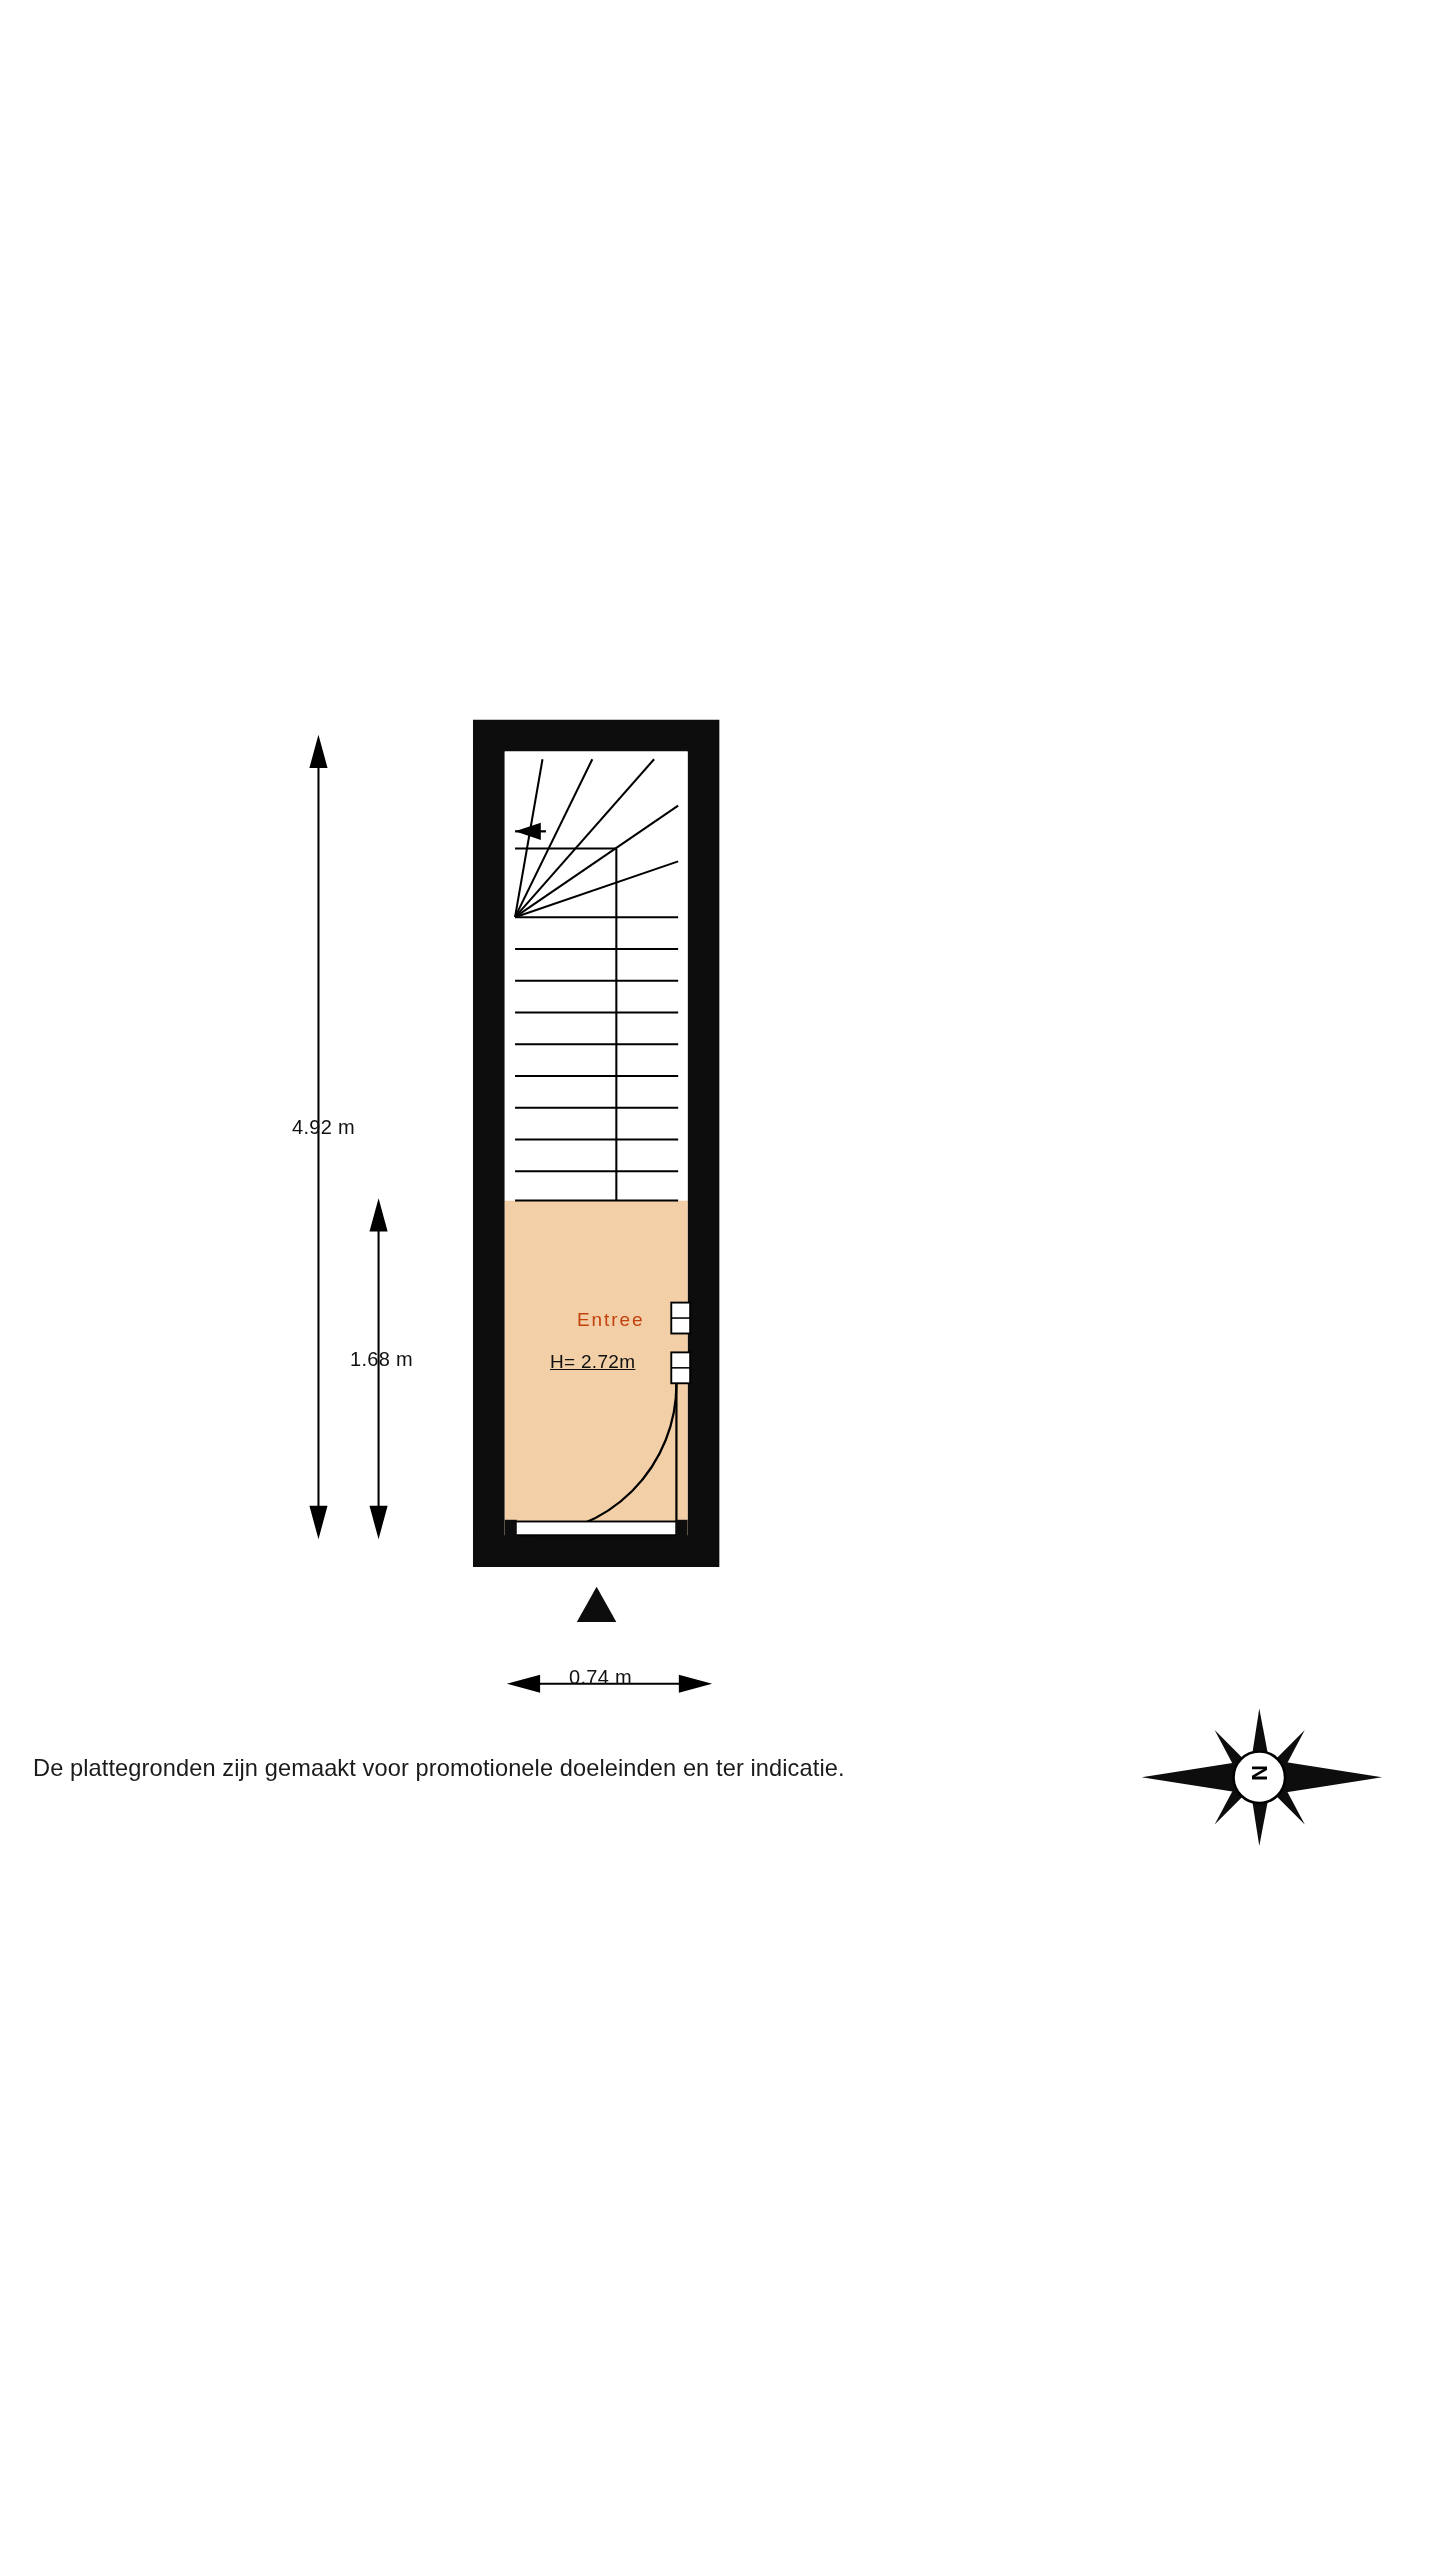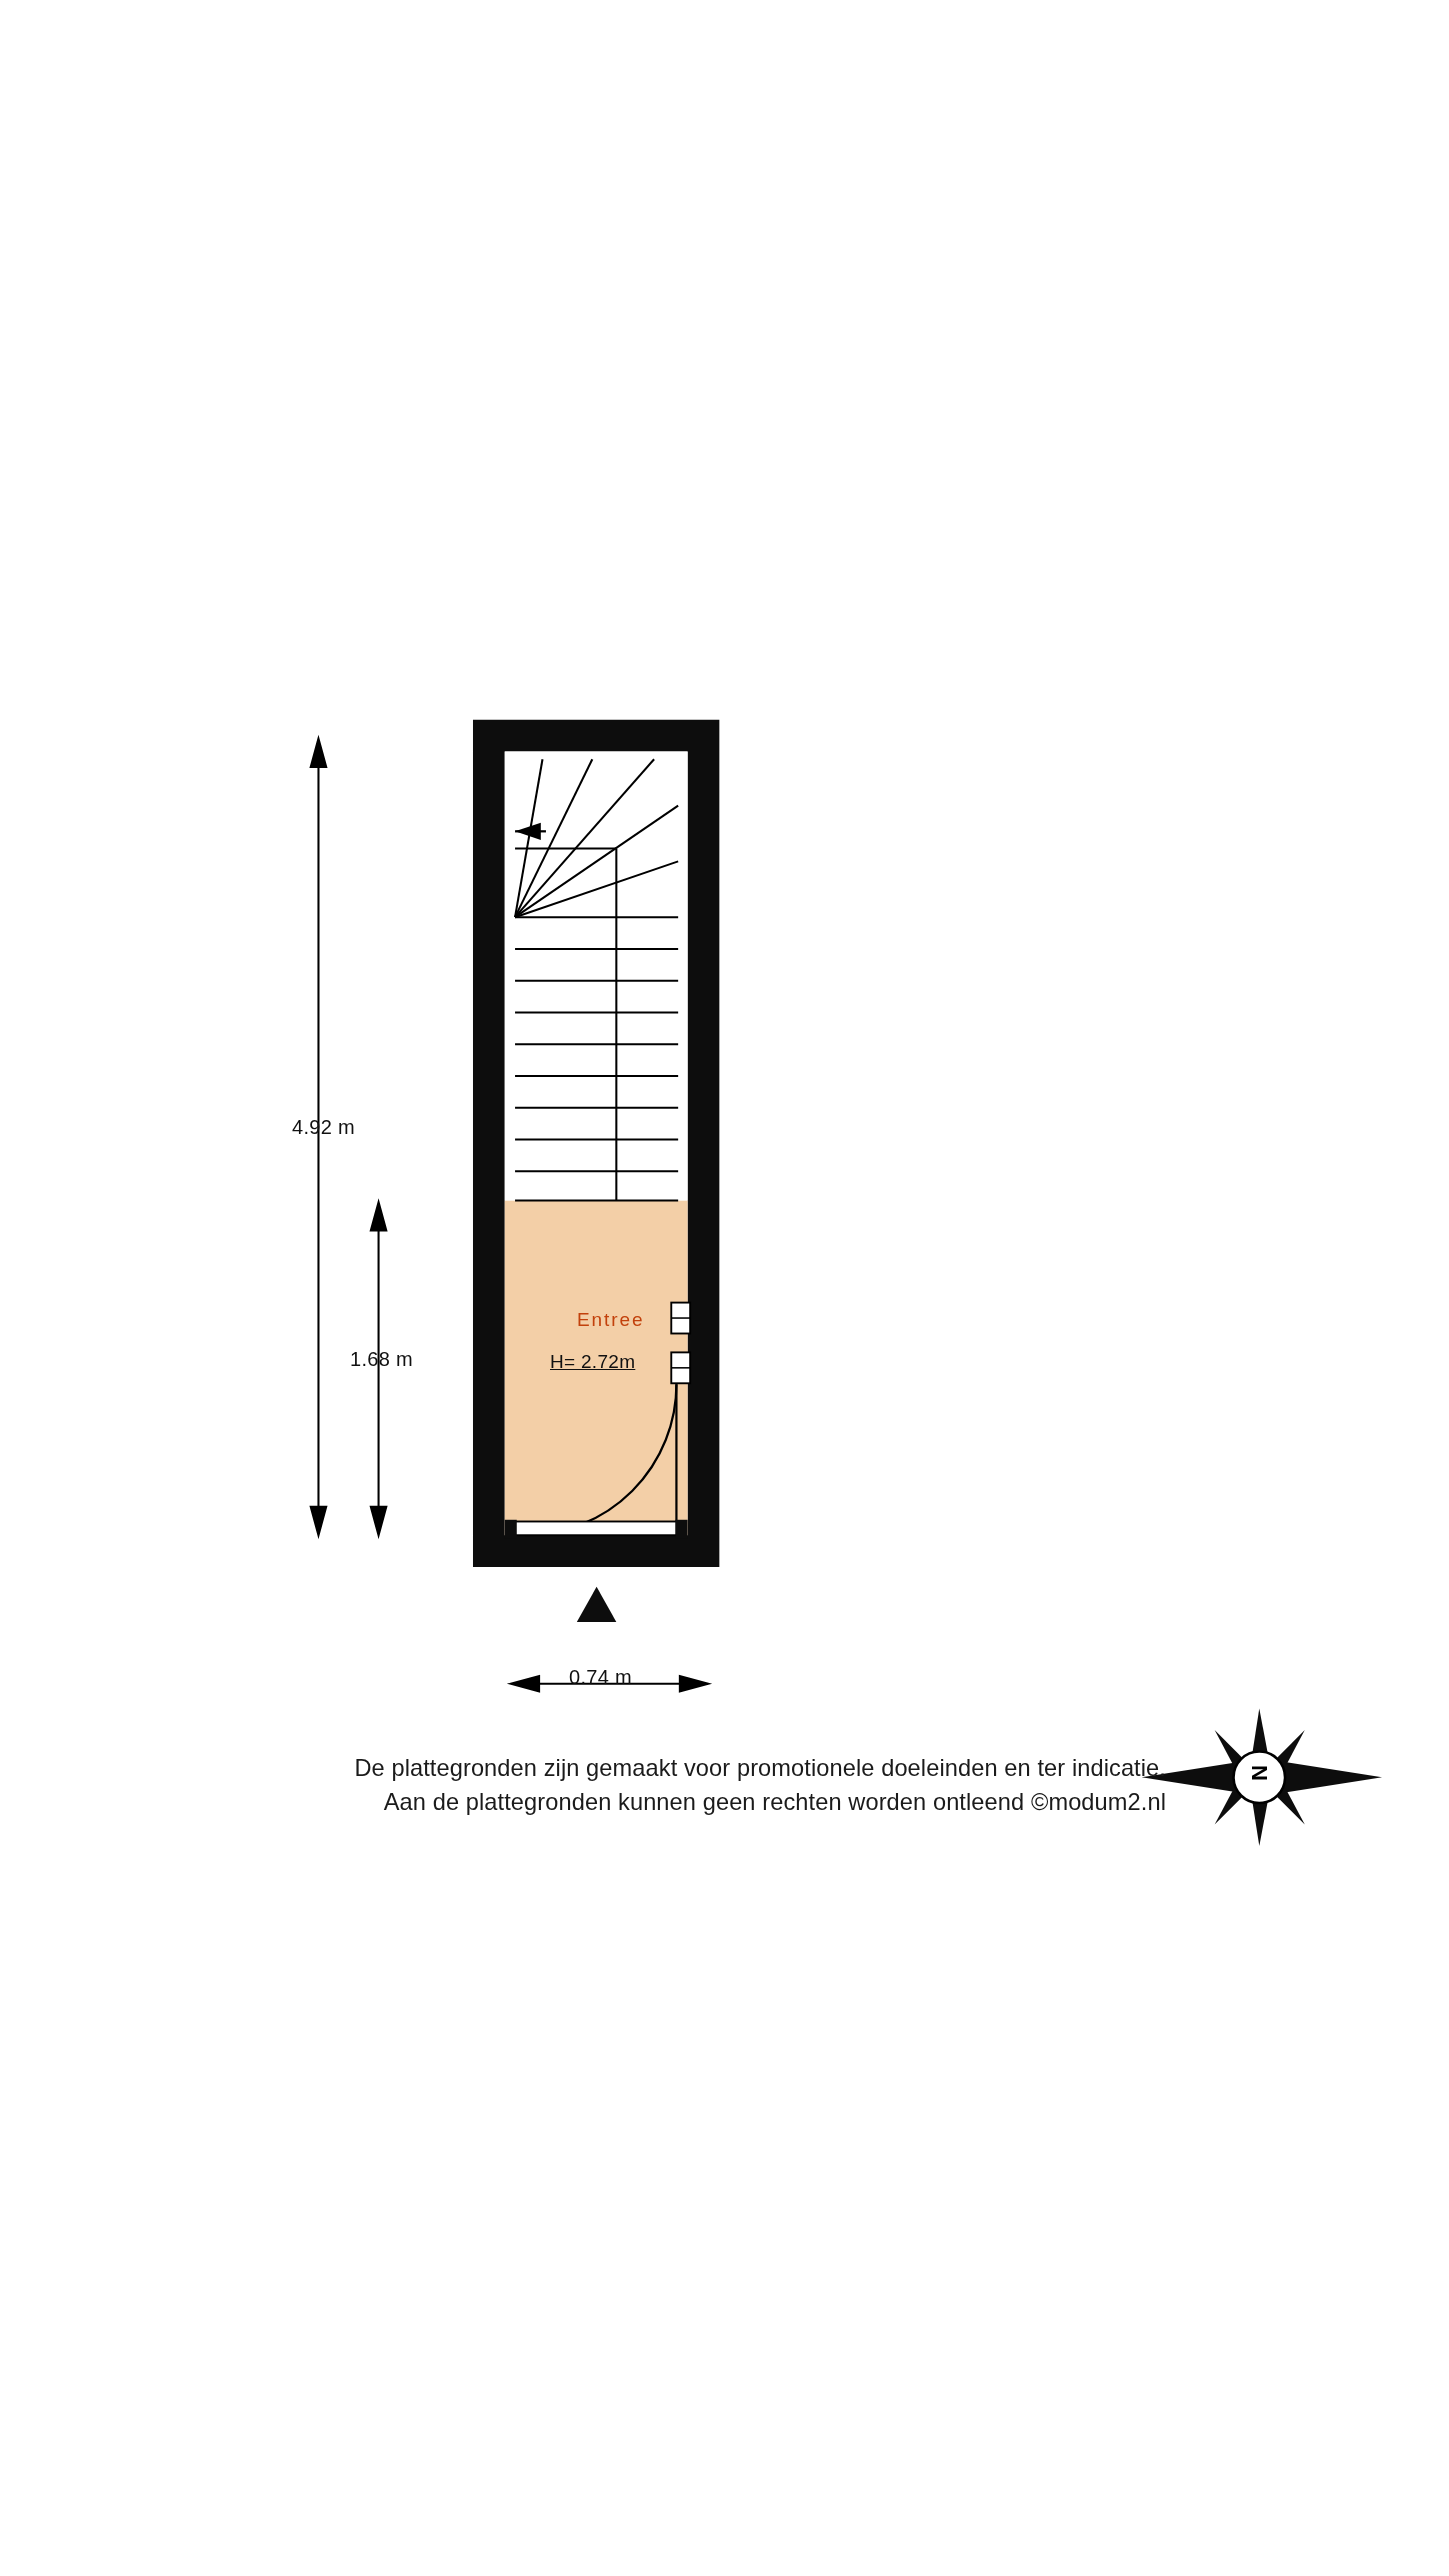--- a/index.html
+++ b/index.html
@@ -28,21 +28,20 @@
     left: 33px;
     top: 1752px;
     width: 1133px;
     font-size: 23.6px;
     line-height: 1.42;
     color: #1b1b1b;
     letter-spacing: 0.1px;
   }
   .disclaimer div {
     white-space: nowrap;
-    text-align: right;
   }
 
   .dim-label {
     position: absolute;
     font-size: 20px;
     color: #111111;
     letter-spacing: 0.3px;
     white-space: nowrap;
   }
   #dim-total-label { left: 292px; top: 1116px; text-align: center; }
@@ -184,15 +183,14 @@
 
 <div class="room-name" id="room-entree-name">Entree</div>
 <div class="room-height" id="room-entree-height">H= 2.72m</div>
 
 <div class="dim-label" id="dim-total-label">4.92 m</div>
 <div class="dim-label" id="dim-entree-label">1.68 m</div>
 <div class="dim-label" id="dim-width-label">0.74 m</div>
 
 <div class="disclaimer">
   <div>De plattegronden zijn gemaakt voor promotionele doeleinden en ter indicatie.</div>
-  <div>Aan de plattegronden kunnen geen rechten worden ontleend ©modum2.nl</div>
 </div>
 
 
 </body></html>

